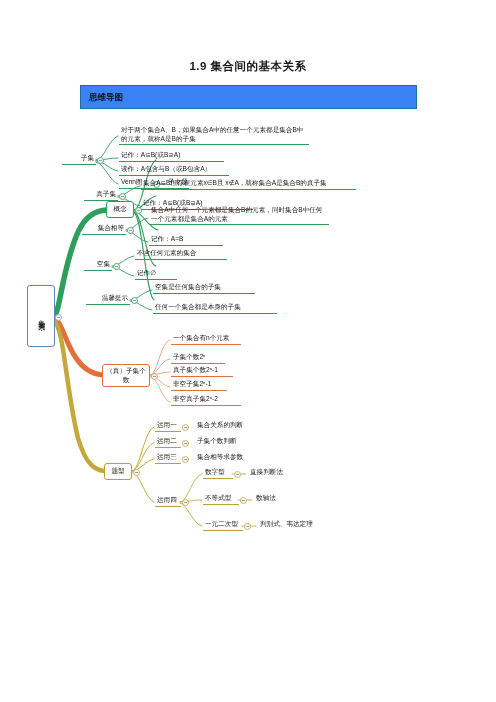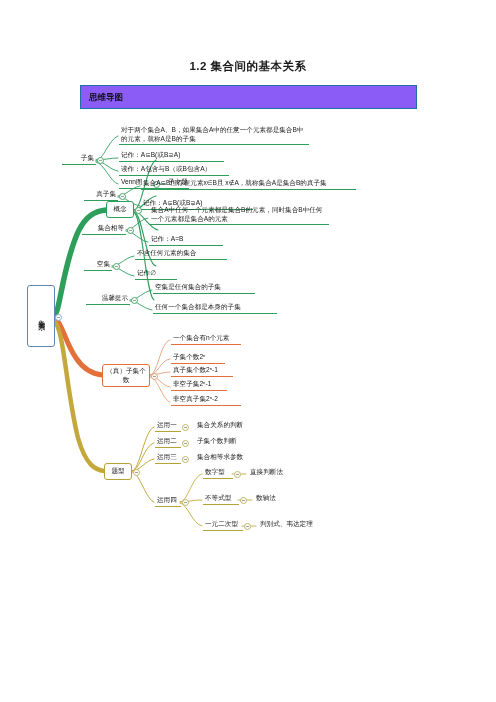--- a/index.html
+++ b/index.html
@@ -14,21 +14,21 @@
 
   
   .doc-title{
     position:absolute;left:0;top:59px;width:496px;
     text-align:center;
     font-size:11.5px;font-weight:bold;letter-spacing:.5px;
   }
   .section-box{
     position:absolute;left:80px;top:85px;width:337px;height:24px;
     border:1.6px solid #1f6fa5;
-    background:#8b5cf6;
+    background:#3b82f6;
     box-sizing:border-box;
   }
   .section-box .label{
     position:absolute;left:8px;top:6px;
     font-size:8.5px;font-weight:bold;color:#111;
   }
 
   
   .map{position:absolute;left:0;top:118px;width:496px;height:420px;}
   .map svg.wires{position:absolute;left:0;top:0;width:496px;height:420px;}
@@ -88,21 +88,21 @@
   .dot.blue{border-color:#8fb2cf;}
   .dot i{
     position:absolute;left:1px;top:1.5px;width:3px;height:1px;background:#9aa79a;display:block;
   }
 </style>
 </head>
 <body>
 
 <div class="page">
 
-  <div class="doc-title">1.2  集合间的基本关系</div>
+  <div class="doc-title">1.9  集合间的基本关系</div>
 
   <div class="section-box">
     <span class="label">思维导图</span>
   </div>
 
   <div class="map">
 
     <svg class="wires" viewBox="0 0 496 420">
       <g fill="none" stroke-linecap="round">
 

